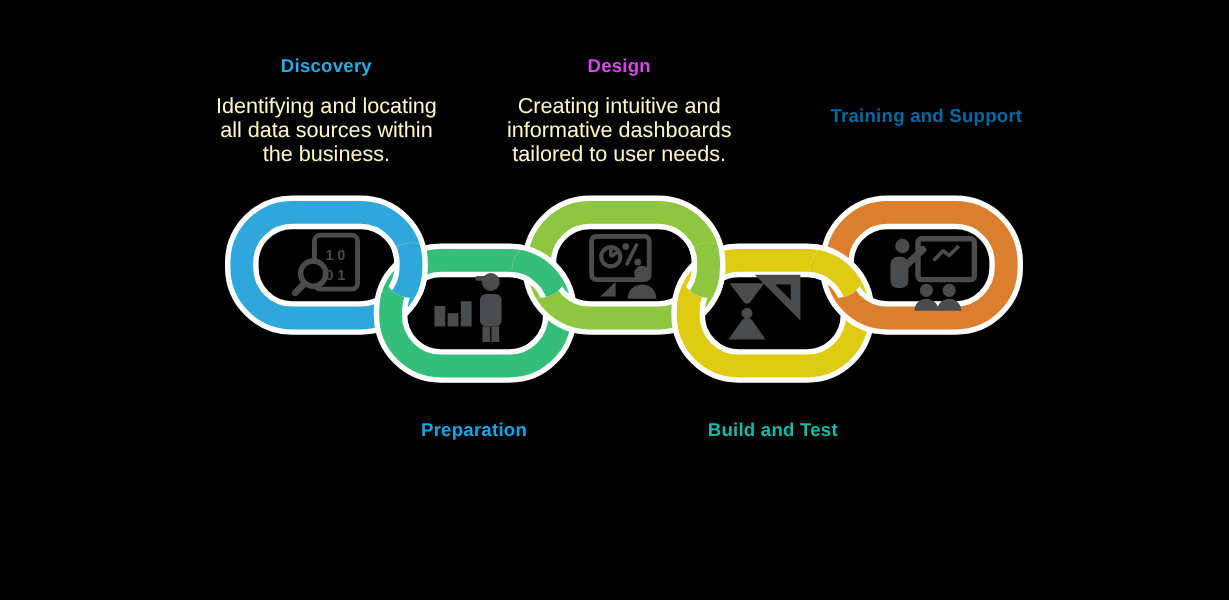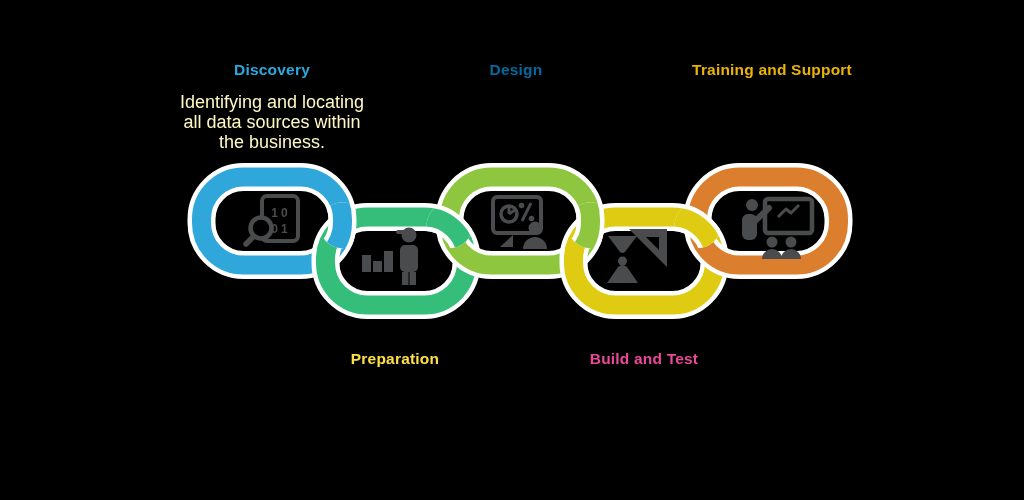--- a/index.html
+++ b/index.html
@@ -2,47 +2,50 @@
 <html><head>
 <meta charset="utf-8">
 <style>
   html,body{margin:0;padding:0;background:#000;}
   .canvas{
     position:relative;width:1024px;height:500px;overflow:hidden;background:#000;
     font-family:"Liberation Sans","DejaVu Sans",sans-serif;
   }
   .chain-svg{position:absolute;left:0;top:0;}
   .step-label{position:absolute;width:240px;text-align:center;}
-  .step-label.top{top:61px;}
+  .step-label.top{top:47px;}
   .step-label.bottom{top:350px;}
   .step-title{font-size:15.5px;font-weight:700;letter-spacing:.2px;margin-bottom:13px;}
   .step-desc{font-size:18px;line-height:20px;color:#fef9c3;white-space:pre-line;}
 </style>
 </head>
 <body>
 
 <div class="canvas">
 
   <div class="step-label top" style="left:152px">
     <div class="step-title" style="color: rgb(41, 169, 225);">Discovery</div>
     <div class="step-desc">Identifying and locating
 all data sources within
 the business.</div>
   </div>
   <div class="step-label top" style="left:396px">
-    <div class="step-title" style="color: #0369a1;">Design</div>
+    <div class="step-title" style="color: #d946ef;">Design</div>
+    <div class="step-desc">Creating intuitive and
+informative dashboards
+tailored to user needs.</div>
   </div>
   <div class="step-label top" style="left:652px">
-    <div class="step-title" style="color: #eab308;">Training and Support</div>
+    <div class="step-title" style="color: #0369a1; margin-top: 42px;">Training and Support</div>
   </div>
   <div class="step-label bottom" style="left:275px">
-    <div class="step-title" style="color: #fde047;">Preparation</div>
+    <div class="step-title" style="color: #0ea5e9;">Preparation</div>
   </div>
   <div class="step-label bottom" style="left:524px">
-    <div class="step-title" style="color: #ec4899;">Build and Test</div>
+    <div class="step-title" style="color: #14b8a6;">Build and Test</div>
   </div>
 
   <svg class="chain-svg" width="1024" height="500" viewBox="0 0 1024 500">
     <defs>
       <clipPath id="c12">
           <circle cx="342.4" cy="225.3" r="23"></circle>
         </clipPath>
       <clipPath id="c23">
           <circle cx="449.6" cy="225.3" r="23"></circle>
         </clipPath>

